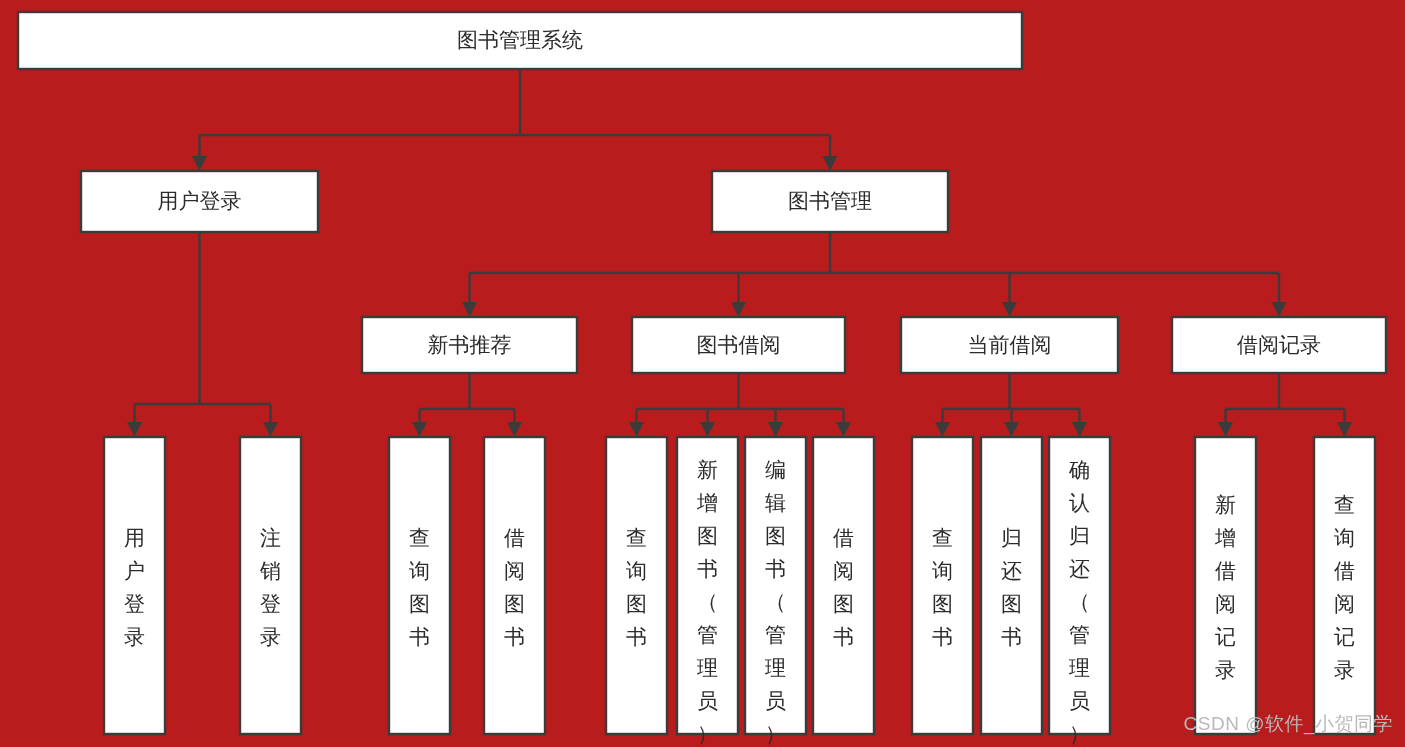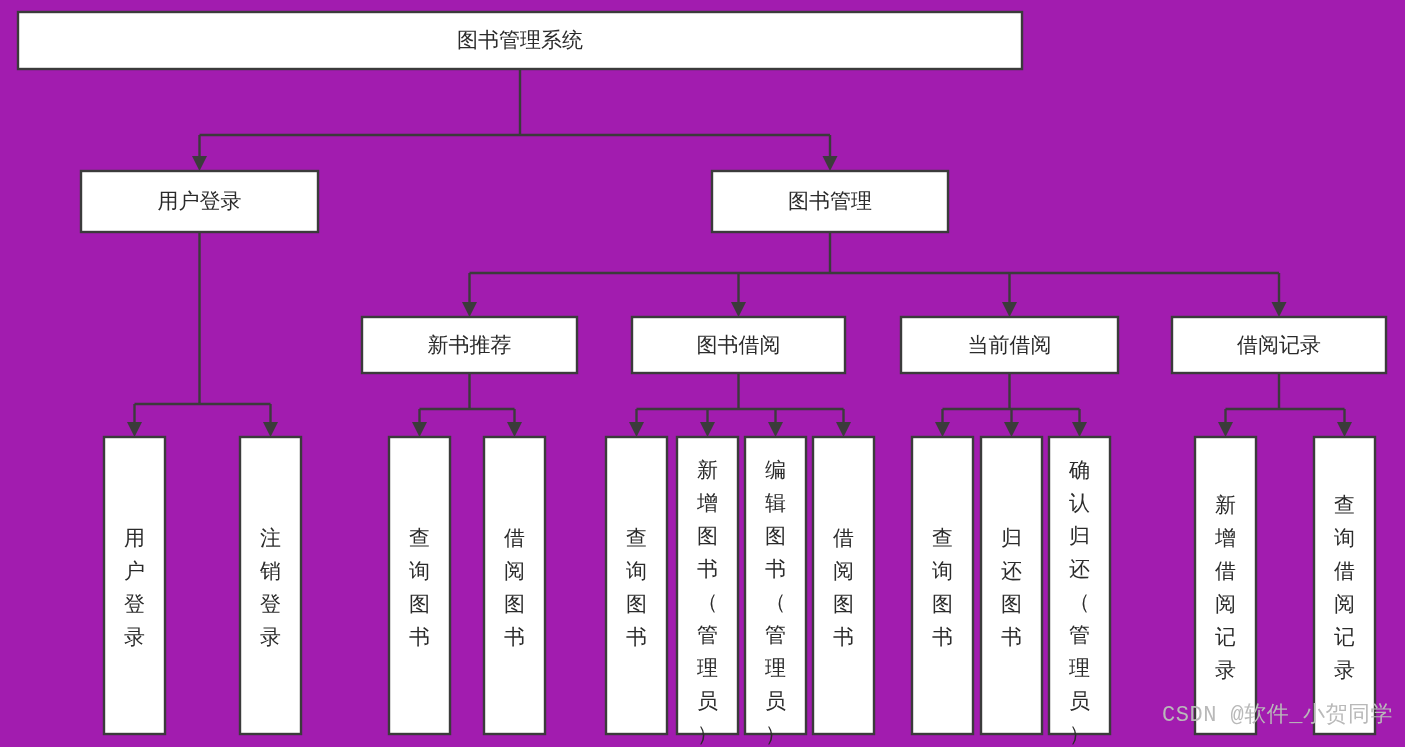--- a/index.html
+++ b/index.html
@@ -8,21 +8,21 @@
     padding: 0;
     background: #ffffff;
   }
   body {
     font-family: "Liberation Sans", "DejaVu Sans", sans-serif;
   }
   #diagram-root {
     position: relative;
     width: 1405px;
     height: 747px;
-    background: #a21caf;
+    background: #b91c1c;
     overflow: hidden;
   }
   svg#flow-svg {
     position: absolute;
     left: 0;
     top: 0;
     width: 1405px;
     height: 747px;
     display: block;
   }
@@ -50,23 +50,23 @@
   }
   .node-label-v {
     fill: #2b2b2b;
     font-family: "Liberation Sans", "DejaVu Sans", sans-serif;
     font-size: 21px;
     text-anchor: middle;
   }
   .watermark-text {
     position: absolute;
     right: 12px;
-    bottom: 18px;
-    font-family: Liberation Mono, monospace;
-    font-size: 22px;
+    bottom: 10px;
+    font-family: Liberation Sans, sans-serif;
+    font-size: 19px;
     color: #b9b9b9;
     white-space: nowrap;
     letter-spacing: 0.5px;
     pointer-events: none;
   }
 </style>
 </head>
 <body>
 
 <div id="diagram-root">

